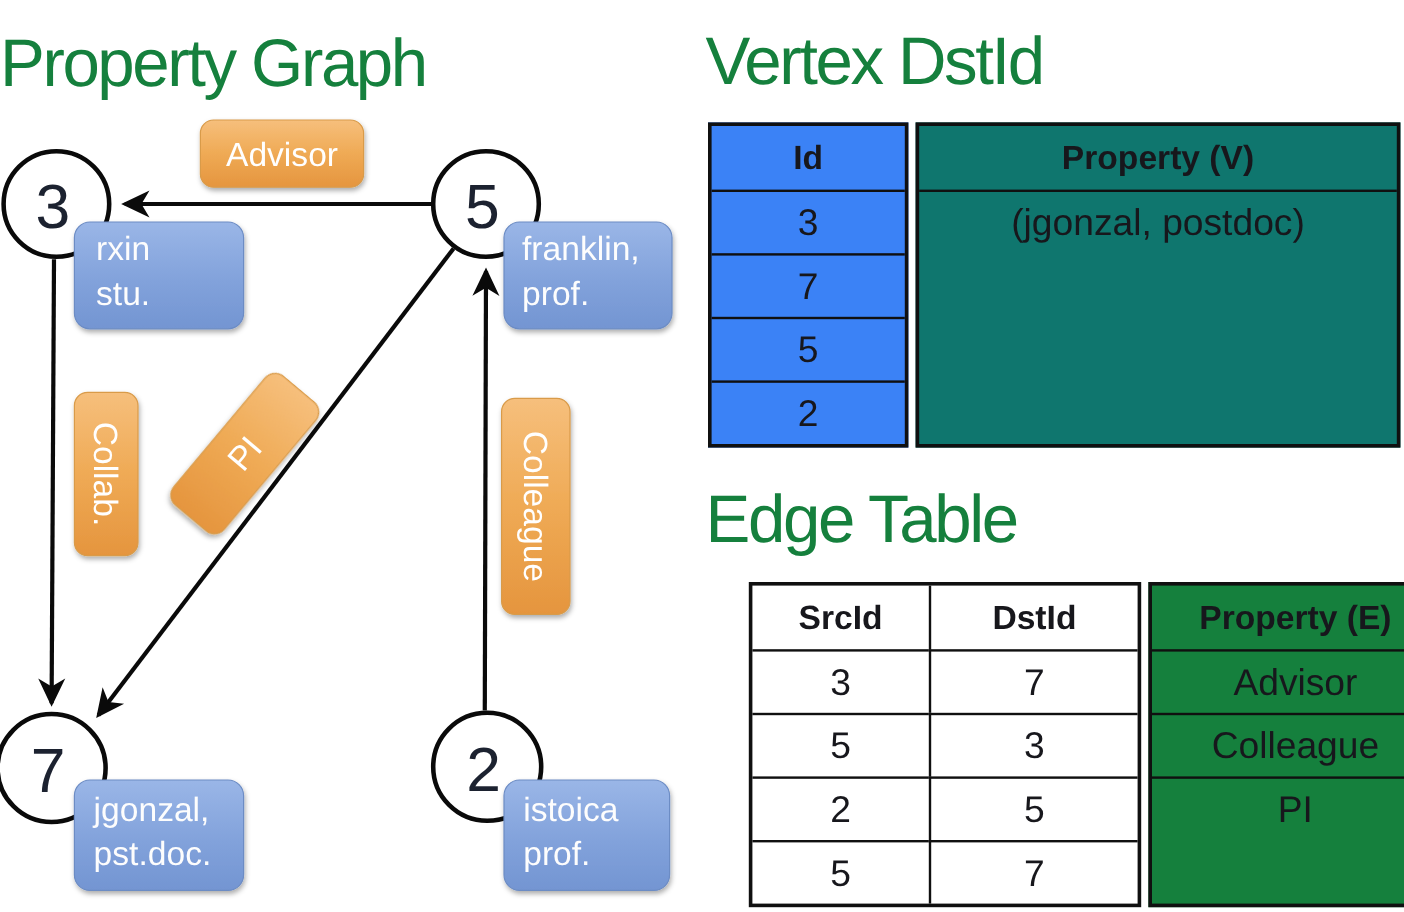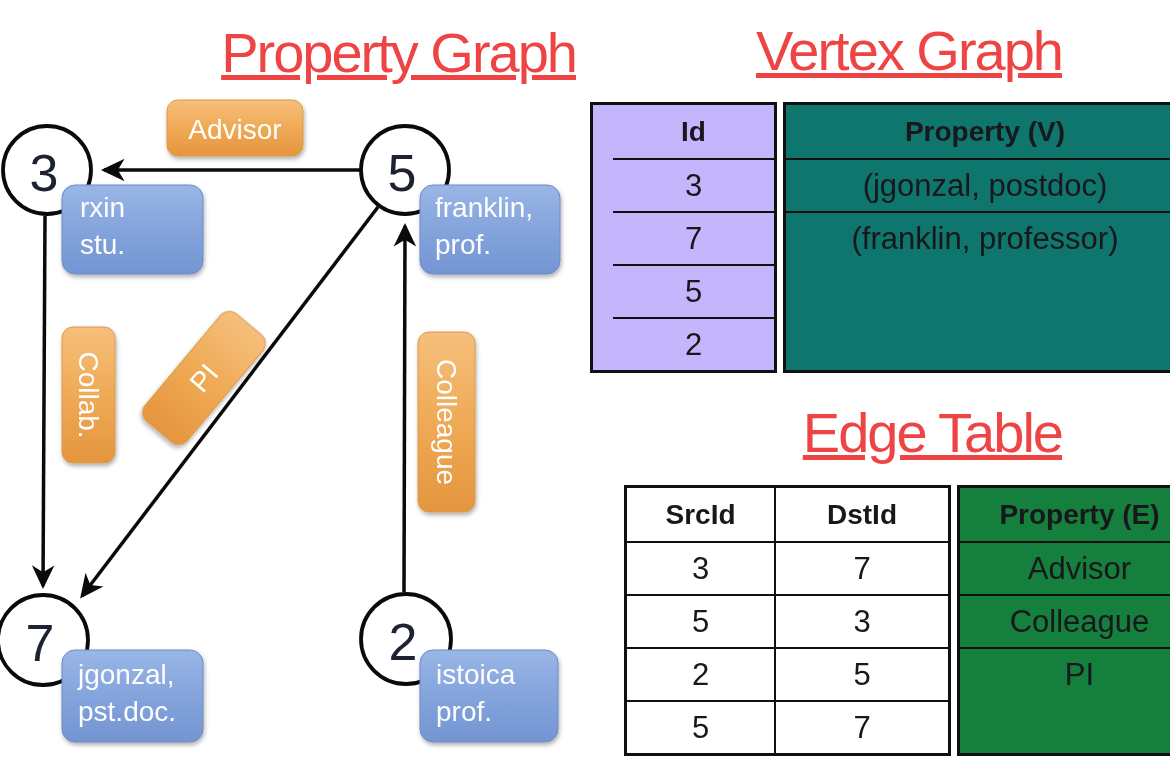--- a/index.html
+++ b/index.html
@@ -1,41 +1,41 @@
 <!DOCTYPE html>
 <html><head>
 <meta charset="utf-8">
 <style>
   html,body{margin:0;padding:0;}
   body{
     width:1170px;height:760px;position:relative;overflow:hidden;
     background:#ffffff;font-family:"Liberation Sans",sans-serif;
   }
   .title{
-    position:absolute;text-align:right;font-size:56px;font-weight:300;
-    letter-spacing:-2px;color:#ef4444;white-space:nowrap;text-decoration:underline;
+    position:absolute;text-align:left;font-size:56px;font-weight:300;
+    letter-spacing:-2px;color:#15803d;white-space:nowrap;
   }
   #graph-title{left:0;top:20px;width:576px;}
   #vertex-title{left:588px;top:18px;width:474px;}
   #edge-title{left:588px;top:400px;width:474px;}
 
   #graph-svg{position:absolute;left:0;top:0;}
 
   .tbl-wrap{position:absolute;display:flex;gap:6px;}
   #vertex-tbl{left:590px;top:102px;}
   #edge-tbl{left:624px;top:485px;}
   .subtbl{border:3px solid #101010;display:grid;}
   .cell{
     display:flex;align-items:center;justify-content:center;
     box-sizing:border-box;font-size:31px;color:#17171c;white-space:nowrap;
   }
   .hdr{font-weight:700;font-size:28px;}
   .rb{border-top:2px solid #101010;}
   .lb{border-left:2px solid #101010;}
-  #vertex-id-col{grid-template-columns:161px;grid-auto-rows:53px;background:#c4b5fd;padding-left:20px;}
+  #vertex-id-col{grid-template-columns:161px;grid-auto-rows:53px;background:#3b82f6;}
   #vertex-prop-col{grid-template-columns:398px;grid-auto-rows:53px;background:#0f766e;}
   #edge-srcdst{grid-template-columns:147px 174px;grid-auto-rows:53px;background:#ffffff;}
   #edge-prop-col{grid-template-columns:239px;grid-auto-rows:53px;background:#15803d;}
 
   .node-num{font-size:52px;font-weight:300;fill:#1c2230;}
   .box-label{font-size:28px;fill:#fdfdfd;}
   .edge-box-label{font-size:28px;fill:#ffffff;}
 </style>
 </head>
 <body>
@@ -108,34 +108,33 @@
     <rect x="62" y="650" width="141" height="92" rx="13" fill="url(#blueGrad)" stroke="#6C8CC4" stroke-width="1" filter="url(#softShadow)"></rect>
     <text class="box-label" x="78" y="684">jgonzal,</text>
     <text class="box-label" x="78" y="721">pst.doc.</text>
 
     <rect x="420" y="650" width="138" height="92" rx="13" fill="url(#blueGrad)" stroke="#6C8CC4" stroke-width="1" filter="url(#softShadow)"></rect>
     <text class="box-label" x="436" y="684">istoica</text>
     <text class="box-label" x="436" y="721">prof.</text>
   </g>
 </svg>
 
-<div class="title" id="vertex-title">Vertex Graph</div>
+<div class="title" id="vertex-title">Vertex DstId</div>
 
 <div class="tbl-wrap" id="vertex-tbl">
   <div class="subtbl" id="vertex-id-col">
     <div class="cell hdr">Id</div>
     <div class="cell rb">3</div>
     <div class="cell rb">7</div>
     <div class="cell rb">5</div>
     <div class="cell rb">2</div>
   </div>
   <div class="subtbl" id="vertex-prop-col">
     <div class="cell hdr">Property (V)</div>
     <div class="cell rb">(jgonzal, postdoc)</div>
-    <div class="cell rb">(franklin, professor)</div>
   </div>
 </div>
 
 <div class="title" id="edge-title">Edge Table</div>
 
 <div class="tbl-wrap" id="edge-tbl">
   <div class="subtbl" id="edge-srcdst">
     <div class="cell hdr">SrcId</div>
     <div class="cell hdr lb">DstId</div>
     <div class="cell rb">3</div>

